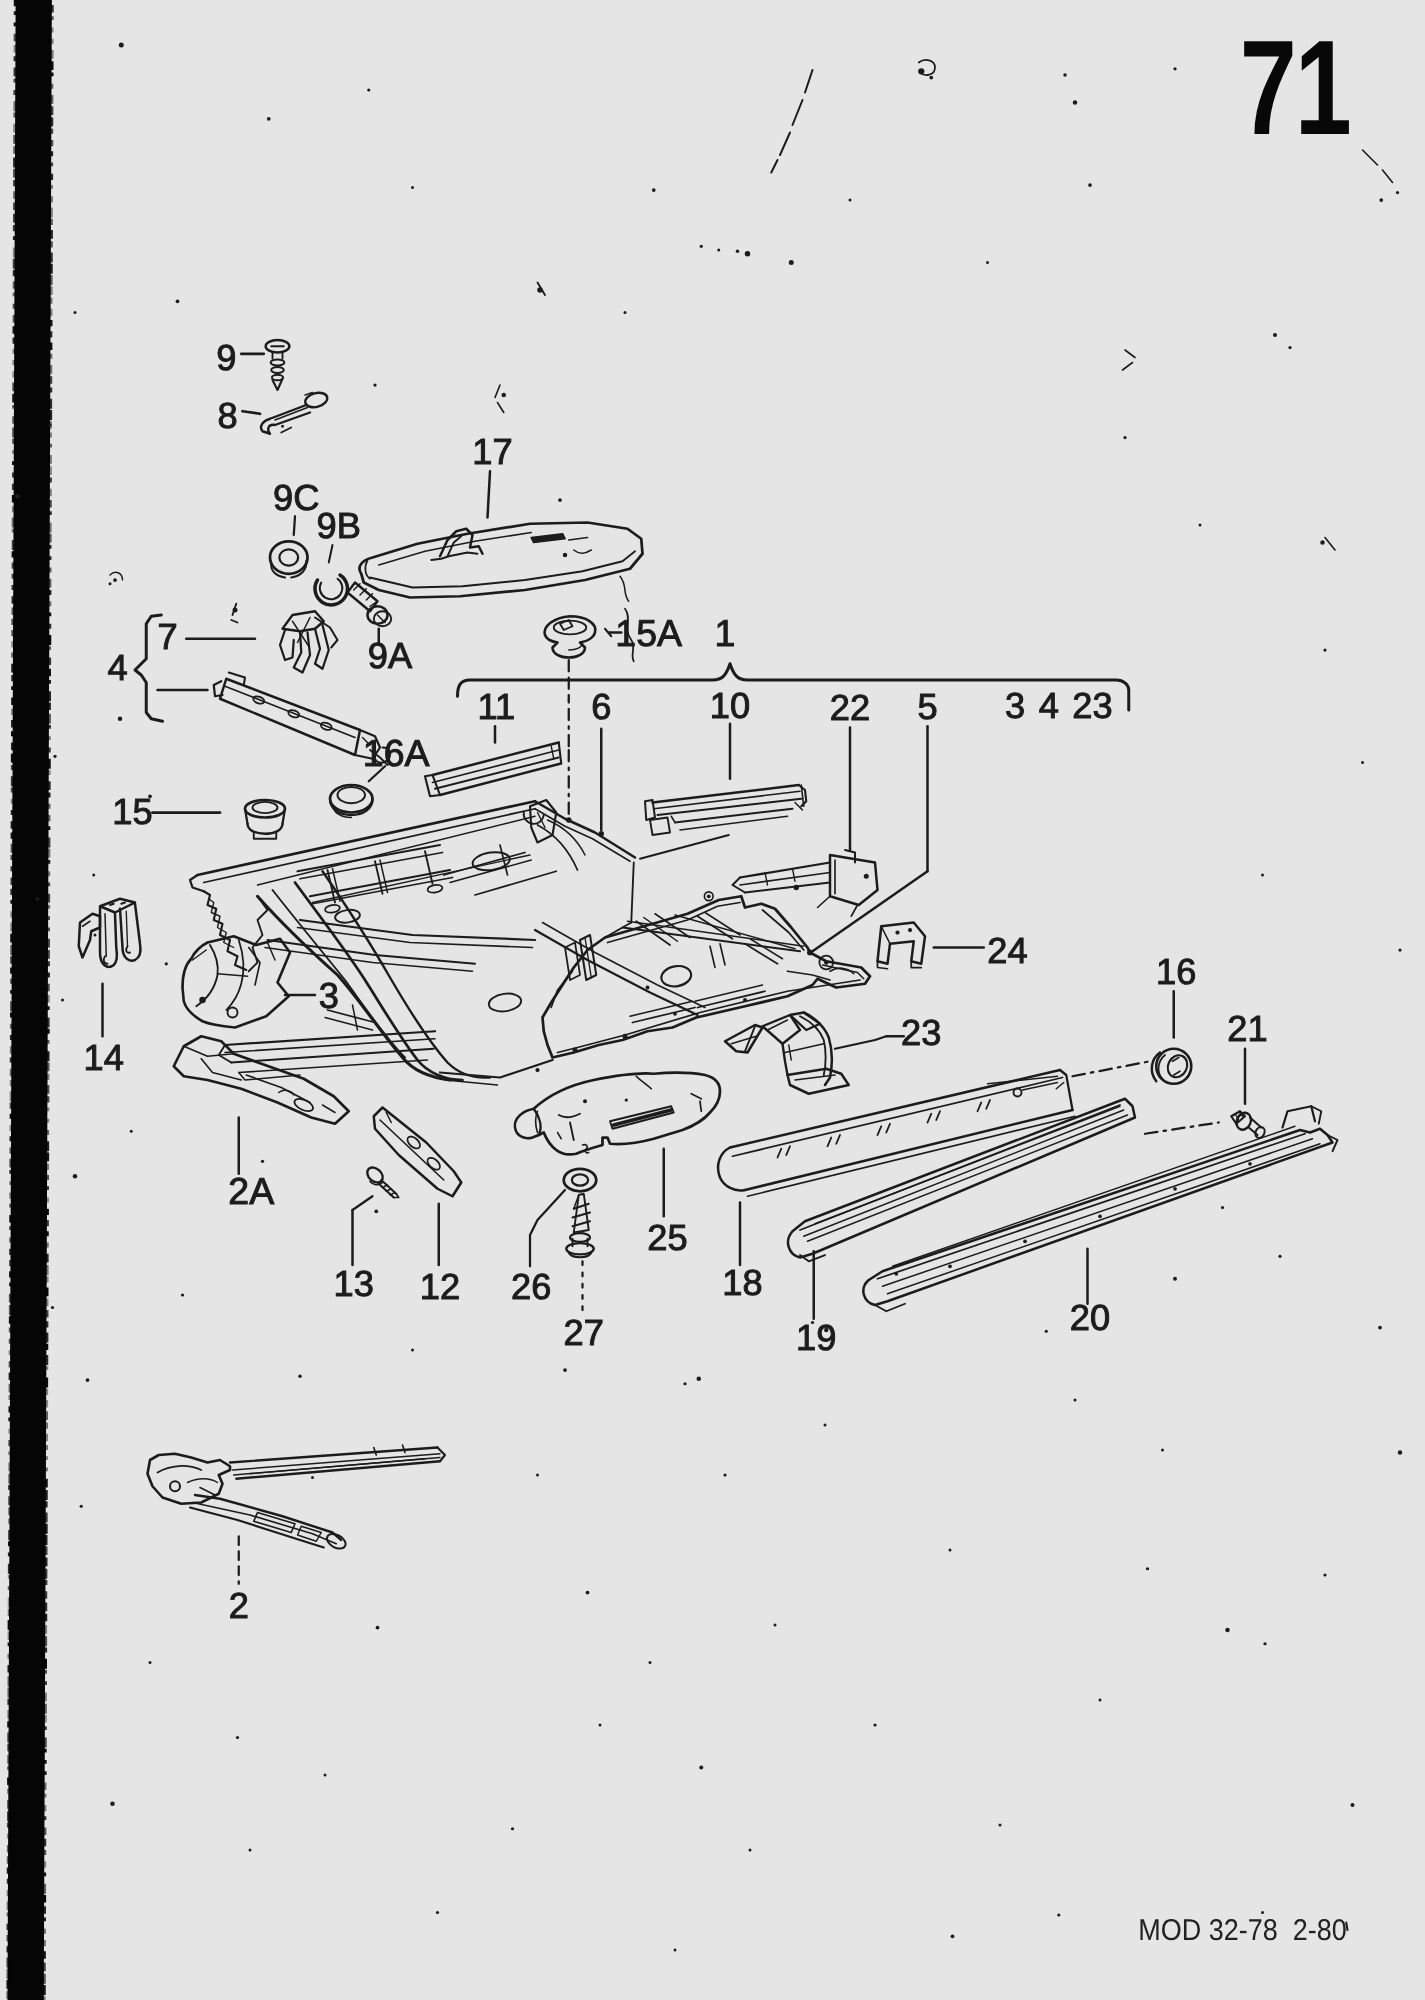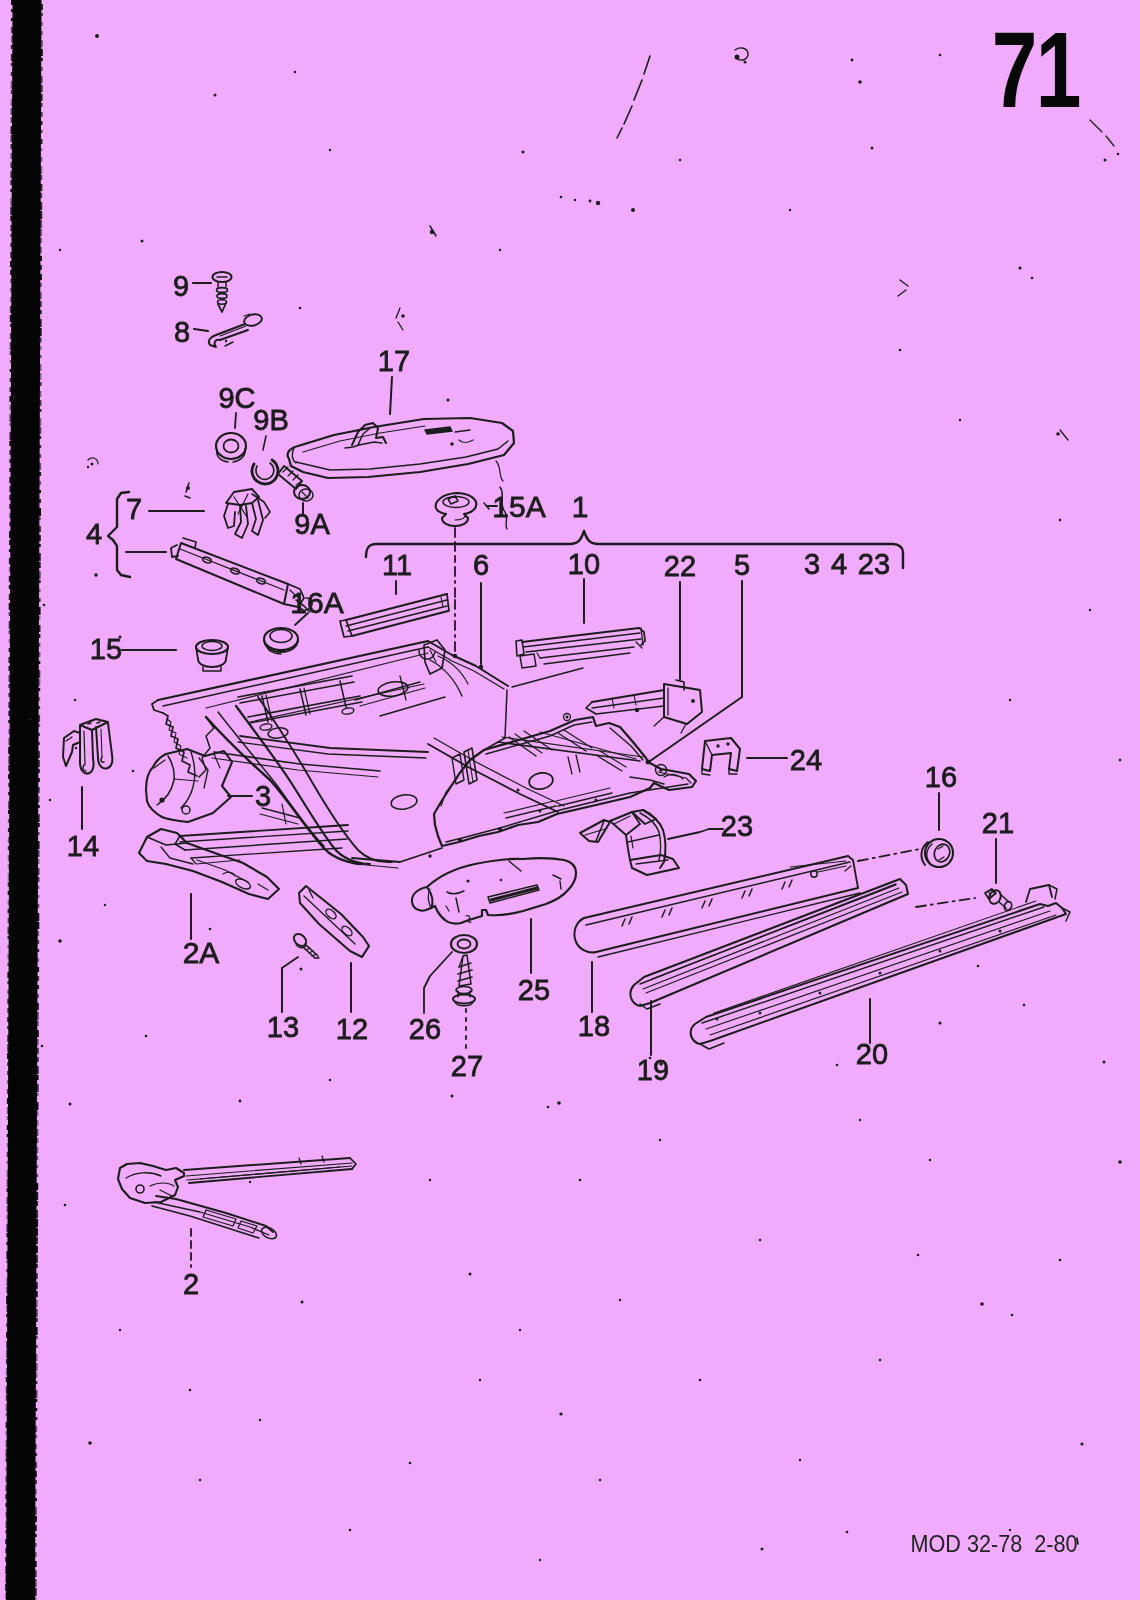--- a/index.html
+++ b/index.html
@@ -1,16 +1,16 @@
 <!DOCTYPE html>
 <html><head>
 <meta charset="utf-8">
 <style>
 html,body{margin:0;padding:0;background:#ffffff;}
-#page{position:relative;width:1140px;height:1600px;background:#f0abfc;overflow:hidden;}
+#page{position:relative;width:1140px;height:1600px;background:#e5e5e5;overflow:hidden;}
 text{font-family:"Liberation Sans",sans-serif;}
 </style>
 </head>
 <body>
 <div id="page">
 <svg width="1140" height="1600" viewBox="0 0 1140 1600">
 <polygon points="12.5,0 41.5,0 35,1600 6,1600" fill="#050505"></polygon>
 <rect x="11.0" y="0" width="2.2" height="5" fill="#050505" opacity="0.97"></rect>
 <rect x="40.8" y="4" width="2.2" height="6" fill="#050505" opacity="0.79"></rect>
 <rect x="11.0" y="9" width="2.2" height="3" fill="#050505" opacity="0.89"></rect>

